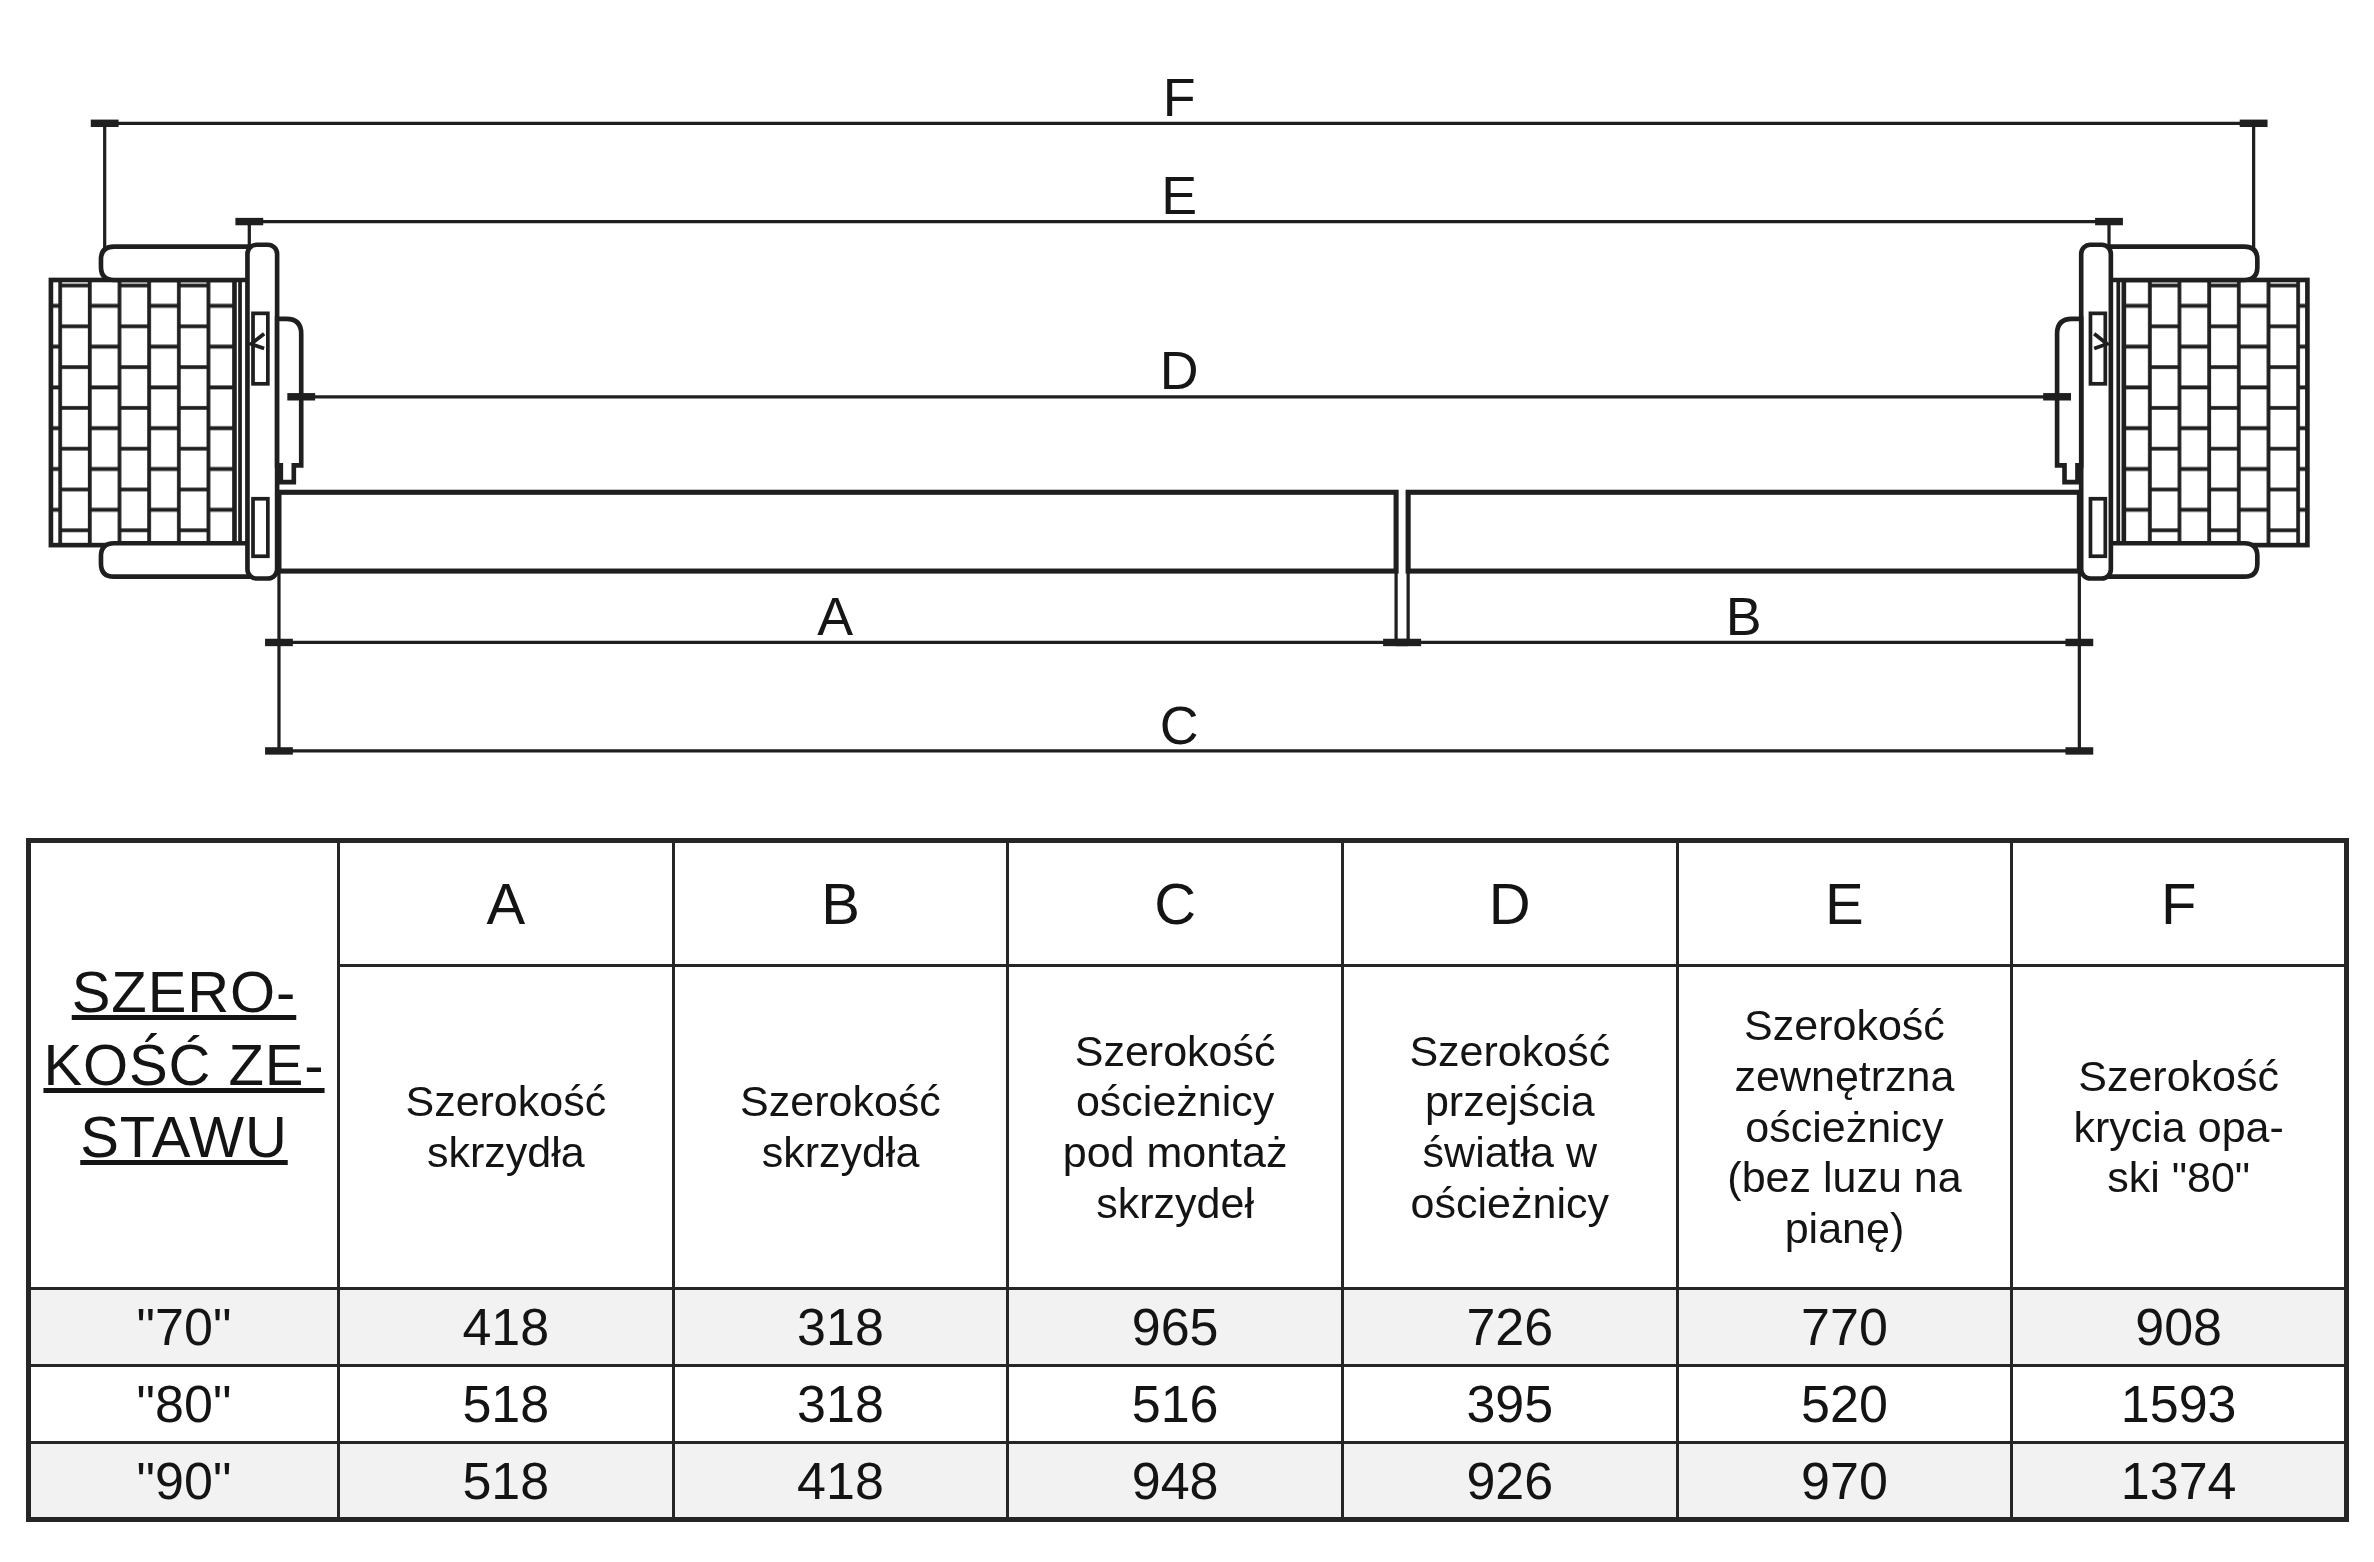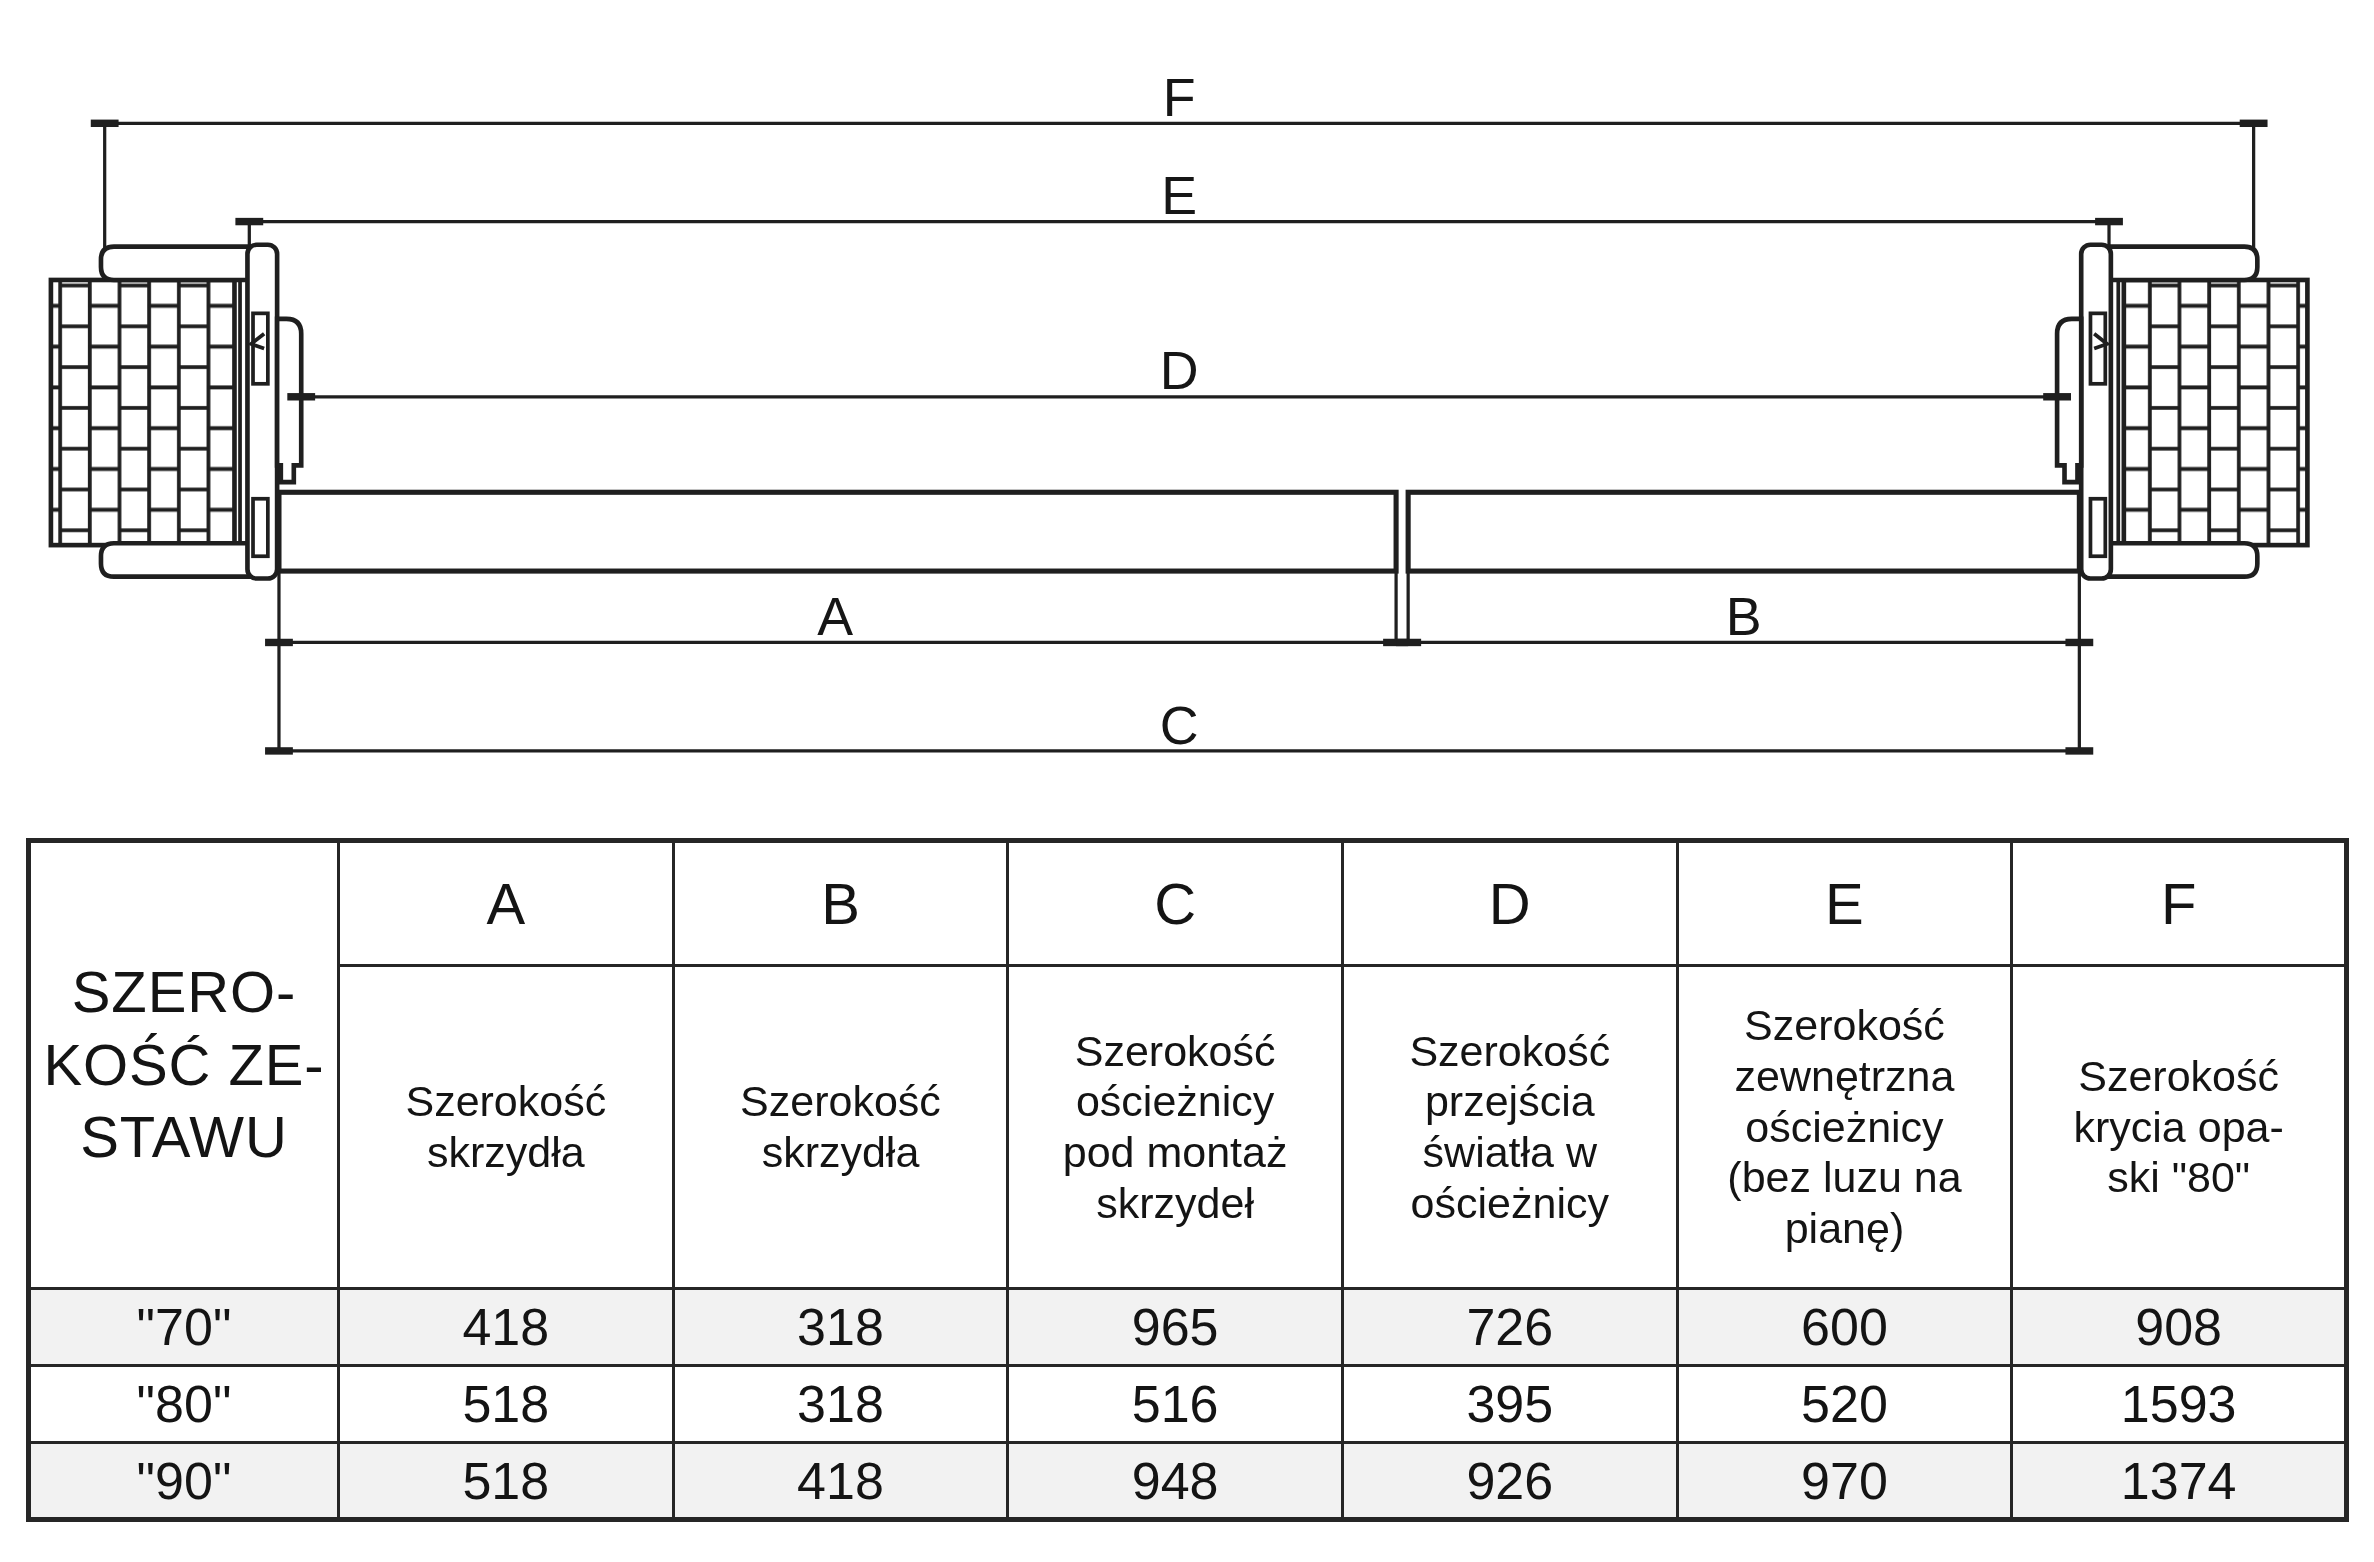--- a/index.html
+++ b/index.html
@@ -35,20 +35,21 @@
     padding: 0;
     font-weight: 400;
     background: #ffffff;
   }
   th.corner {
     width: 306px;
     font-size: 48px;
     line-height: 1.25;
     white-space: pre-line;
     letter-spacing: 0.9px;
+    text-decoration: underline;
   }
   tr.letters { height: 125px; }
   tr.letters th { font-size: 58px; }
   tr.descs { height: 323px; }
   td.desc {
     font-size: 43px;
     line-height: 1.18;
     white-space: pre-line;
   }
   tr.data { height: 77px; }
@@ -168,21 +169,21 @@
       <td class="desc">Szerokość
 krycia opa-
 ski "80"</td>
     </tr>
     <tr class="data striped">
       <td class="rowlabel">"70"</td>
       <td>418</td>
       <td>318</td>
       <td>965</td>
       <td>726</td>
-      <td>600</td>
+      <td>770</td>
       <td>908</td>
     </tr>
     <tr class="data">
       <td class="rowlabel">"80"</td>
       <td>518</td>
       <td>318</td>
       <td>516</td>
       <td>395</td>
       <td>520</td>
       <td>1593</td>

